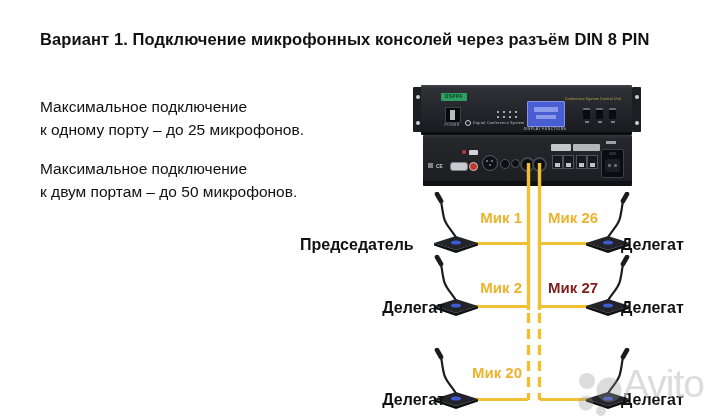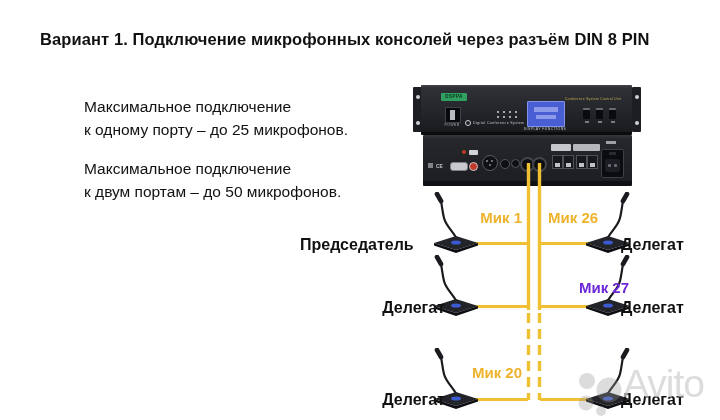--- a/index.html
+++ b/index.html
@@ -1,20 +1,20 @@
 <!DOCTYPE html>
 <html><head>
 <meta charset="utf-8">
 <style>
   html,body{margin:0;padding:0;background:#fff;}
   .canvas{position:relative;width:720px;height:420px;background:#ffffff;overflow:hidden;
           font-family:"Liberation Sans",sans-serif;}
   .abs{position:absolute;}
   .title{left:40px;top:30px;width:660px;font-size:16.5px;font-weight:700;color:#111;letter-spacing:.1px;}
-  .note{left:40px;width:340px;font-size:15.5px;color:#111;line-height:22.5px;margin-left:44px;}
+  .note{left:40px;width:340px;font-size:15.5px;color:#111;line-height:22.5px;}
   
   .front{left:413px;top:83px;width:228px;height:51px;}
   .ear{top:4px;width:9px;height:45px;background:#1d1e22;border-radius:1px;}
   .screw{width:4px;height:4px;border-radius:2px;background:#cfcfd2;}
   .face{left:8px;top:2px;width:211px;height:47px;border-radius:1px;
         background:linear-gradient(#43444a 0,#303136 3px,#1a1b1f 100%);
         border-bottom:3px solid #0b0c0e;}
   .brandlogo{left:20px;top:8px;width:26px;height:8px;background:#2fa060;border-radius:1px;
              font-size:4.5px;font-weight:700;color:#07331c;text-align:center;line-height:8px;letter-spacing:.5px;}
   .pwrswitch{left:24px;top:22px;width:14px;height:14px;background:#08090b;border:1px solid #404148;}
@@ -217,21 +217,22 @@
   <svg class="abs micsvg flip" style="left:584px;top:348px" viewBox="0 0 48 62">
     <path d="M25,47 C20,38 14,34 12,26 C10.5,20 10,14 9,9" stroke="#1a1b1f" stroke-width="2.2" fill="none"></path>
     <line x1="9" y1="9" x2="5" y2="2" stroke="#1a1b1f" stroke-width="4.6" stroke-linecap="round"></line>
     <polygon points="2,51 24,44 46,51 24,58" fill="#23242a"></polygon>
     <polygon points="2,51 24,58 46,51 46,53.5 24,61 2,53.5" fill="#0e0f12"></polygon>
     <ellipse cx="24" cy="50.5" rx="5" ry="2" fill="#3d5bd0"></ellipse>
   </svg>
 
   <div class="abs miclabel" style="left: 442px; top: 209px; text-align: right; color: rgb(238, 179, 44);">Мик 1</div>
   <div class="abs miclabel" style="left: 548px; top: 209px; color: rgb(238, 179, 44);">Мик 26</div>
-  <div class="abs miclabel" style="left: 564px; top: 279px; color: #6d28d9; text-align: center;">Мик 27</div>
+  <div class="abs miclabel" style="left: 442px; top: 279px; text-align: right; color: rgb(238, 179, 44);">Мик 2</div>
+  <div class="abs miclabel" style="left: 548px; top: 279px; color: #7f1d1d;">Мик 27</div>
   <div class="abs miclabel" style="left: 442px; top: 364px; text-align: right; color: rgb(238, 179, 44);">Мик 20</div>
 
   <div class="abs rolelabel" style="left:300px;top:236px;width:145px;text-align:left">Председатель</div>
   <div class="abs rolelabel" style="left:621px;top:236px">Делегат</div>
   <div class="abs rolelabel" style="left:300px;top:299px;width:145px;text-align:right">Делегат</div>
   <div class="abs rolelabel" style="left:621px;top:299px">Делегат</div>
   <div class="abs rolelabel" style="left:300px;top:391px;width:145px;text-align:right">Делегат</div>
   <div class="abs rolelabel" style="left:621px;top:391px">Делегат</div>
 
   <div class="abs wm">

